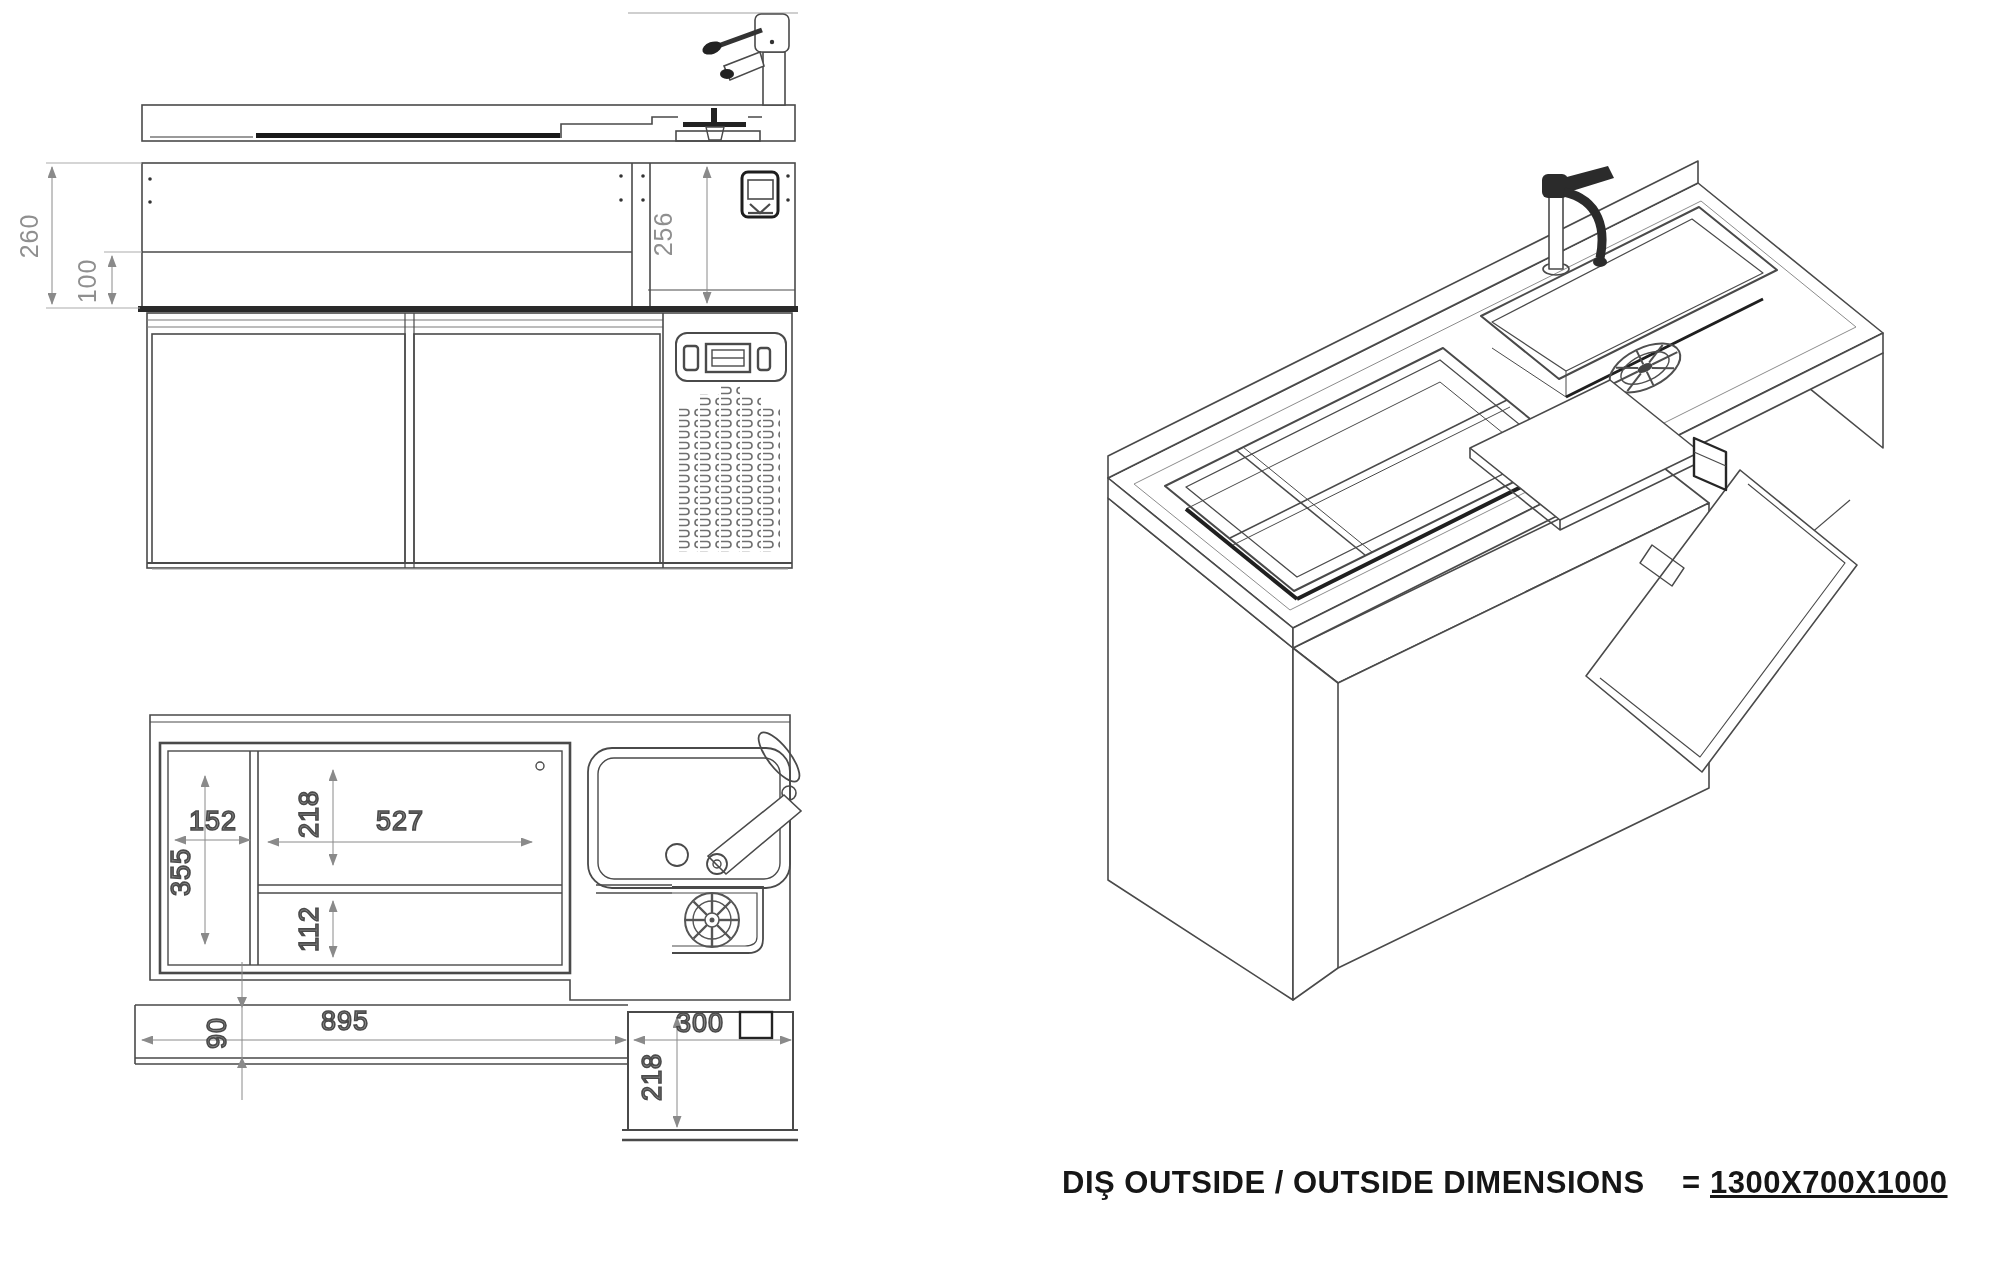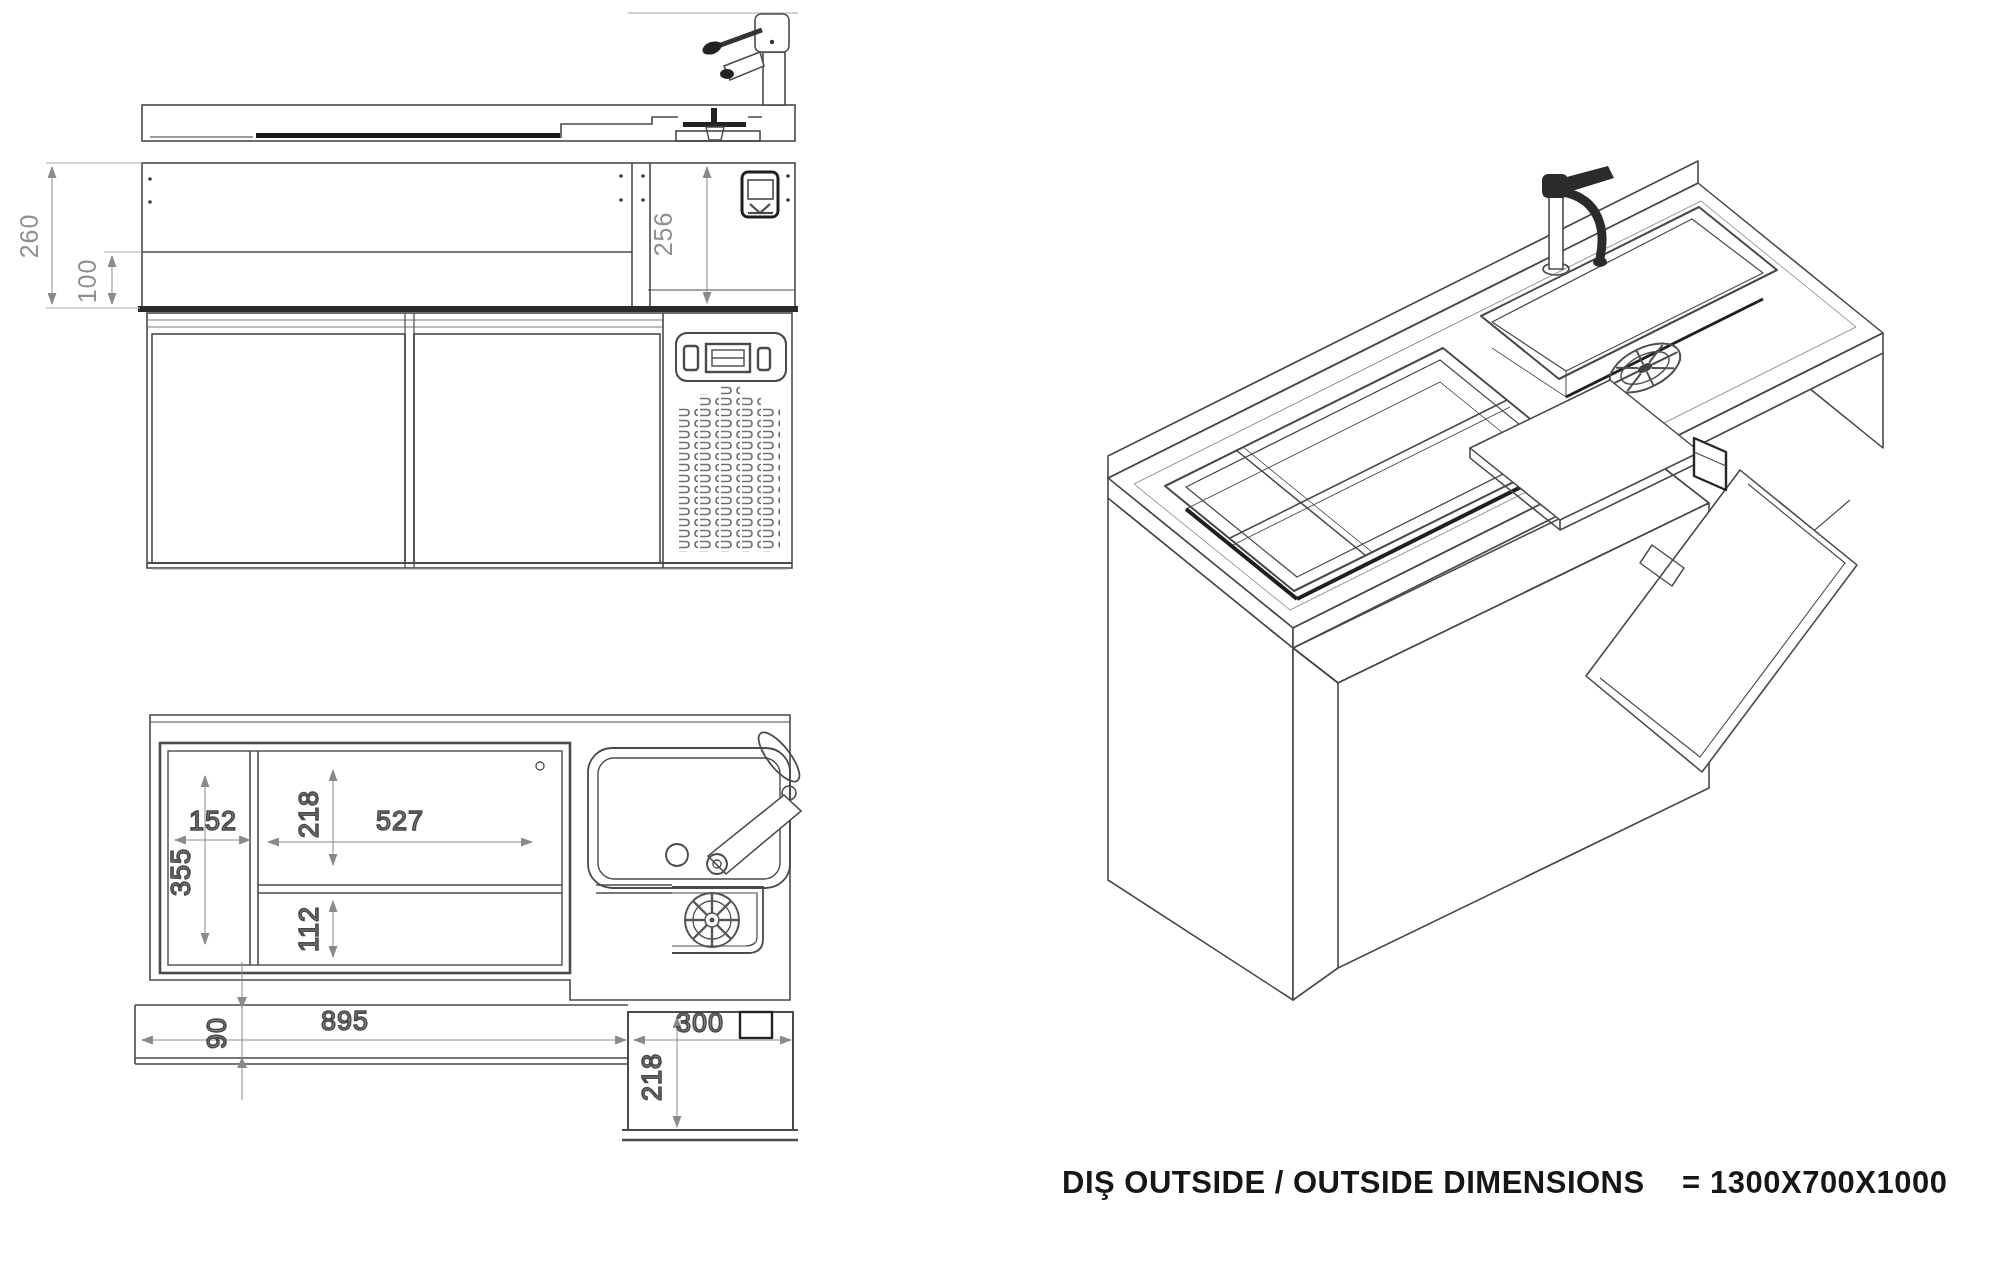--- a/index.html
+++ b/index.html
@@ -5,21 +5,21 @@
   html,body{margin:0;padding:0;background:#ffffff;}
   #canvas{position:relative;width:2000px;height:1279px;background:#ffffff;
           font-family:"Liberation Sans", sans-serif;overflow:hidden;}
   svg{position:absolute;left:0;top:0;}
   .dimtext{font-family:"Liberation Sans", sans-serif;font-size:27px;fill:#8f8f8f;letter-spacing:1px;}
   .dimtext-sm{font-family:"Liberation Sans", sans-serif;font-size:25px;fill:#8f8f8f;letter-spacing:1px;}
   #notes{position:absolute;left:1062px;top:1158px;width:930px;color:#161616;}
   .note-row{white-space:nowrap;height:49px;line-height:49px;font-size:31px;}
   .note-label{display:inline-block;width:620px;font-weight:600;letter-spacing:0.5px;}
   .note-eq{display:inline-block;width:28px;font-weight:700;}
-  .note-value{font-weight:800;letter-spacing:0.5px;}
+  .note-value{font-weight:800;letter-spacing:0.5px;text-decoration:underline;}
 </style>
 </head>
 <body>
 
 <div id="canvas">
 <svg width="2000" height="1279" viewBox="0 0 2000 1279">
   <defs>
     <marker id="ah" markerWidth="12" markerHeight="9" refX="11" refY="4.5" orient="auto-start-reverse">
       <path d="M0,0 L12,4.5 L0,9 z" fill="#8a8a8a"></path>
     </marker>

